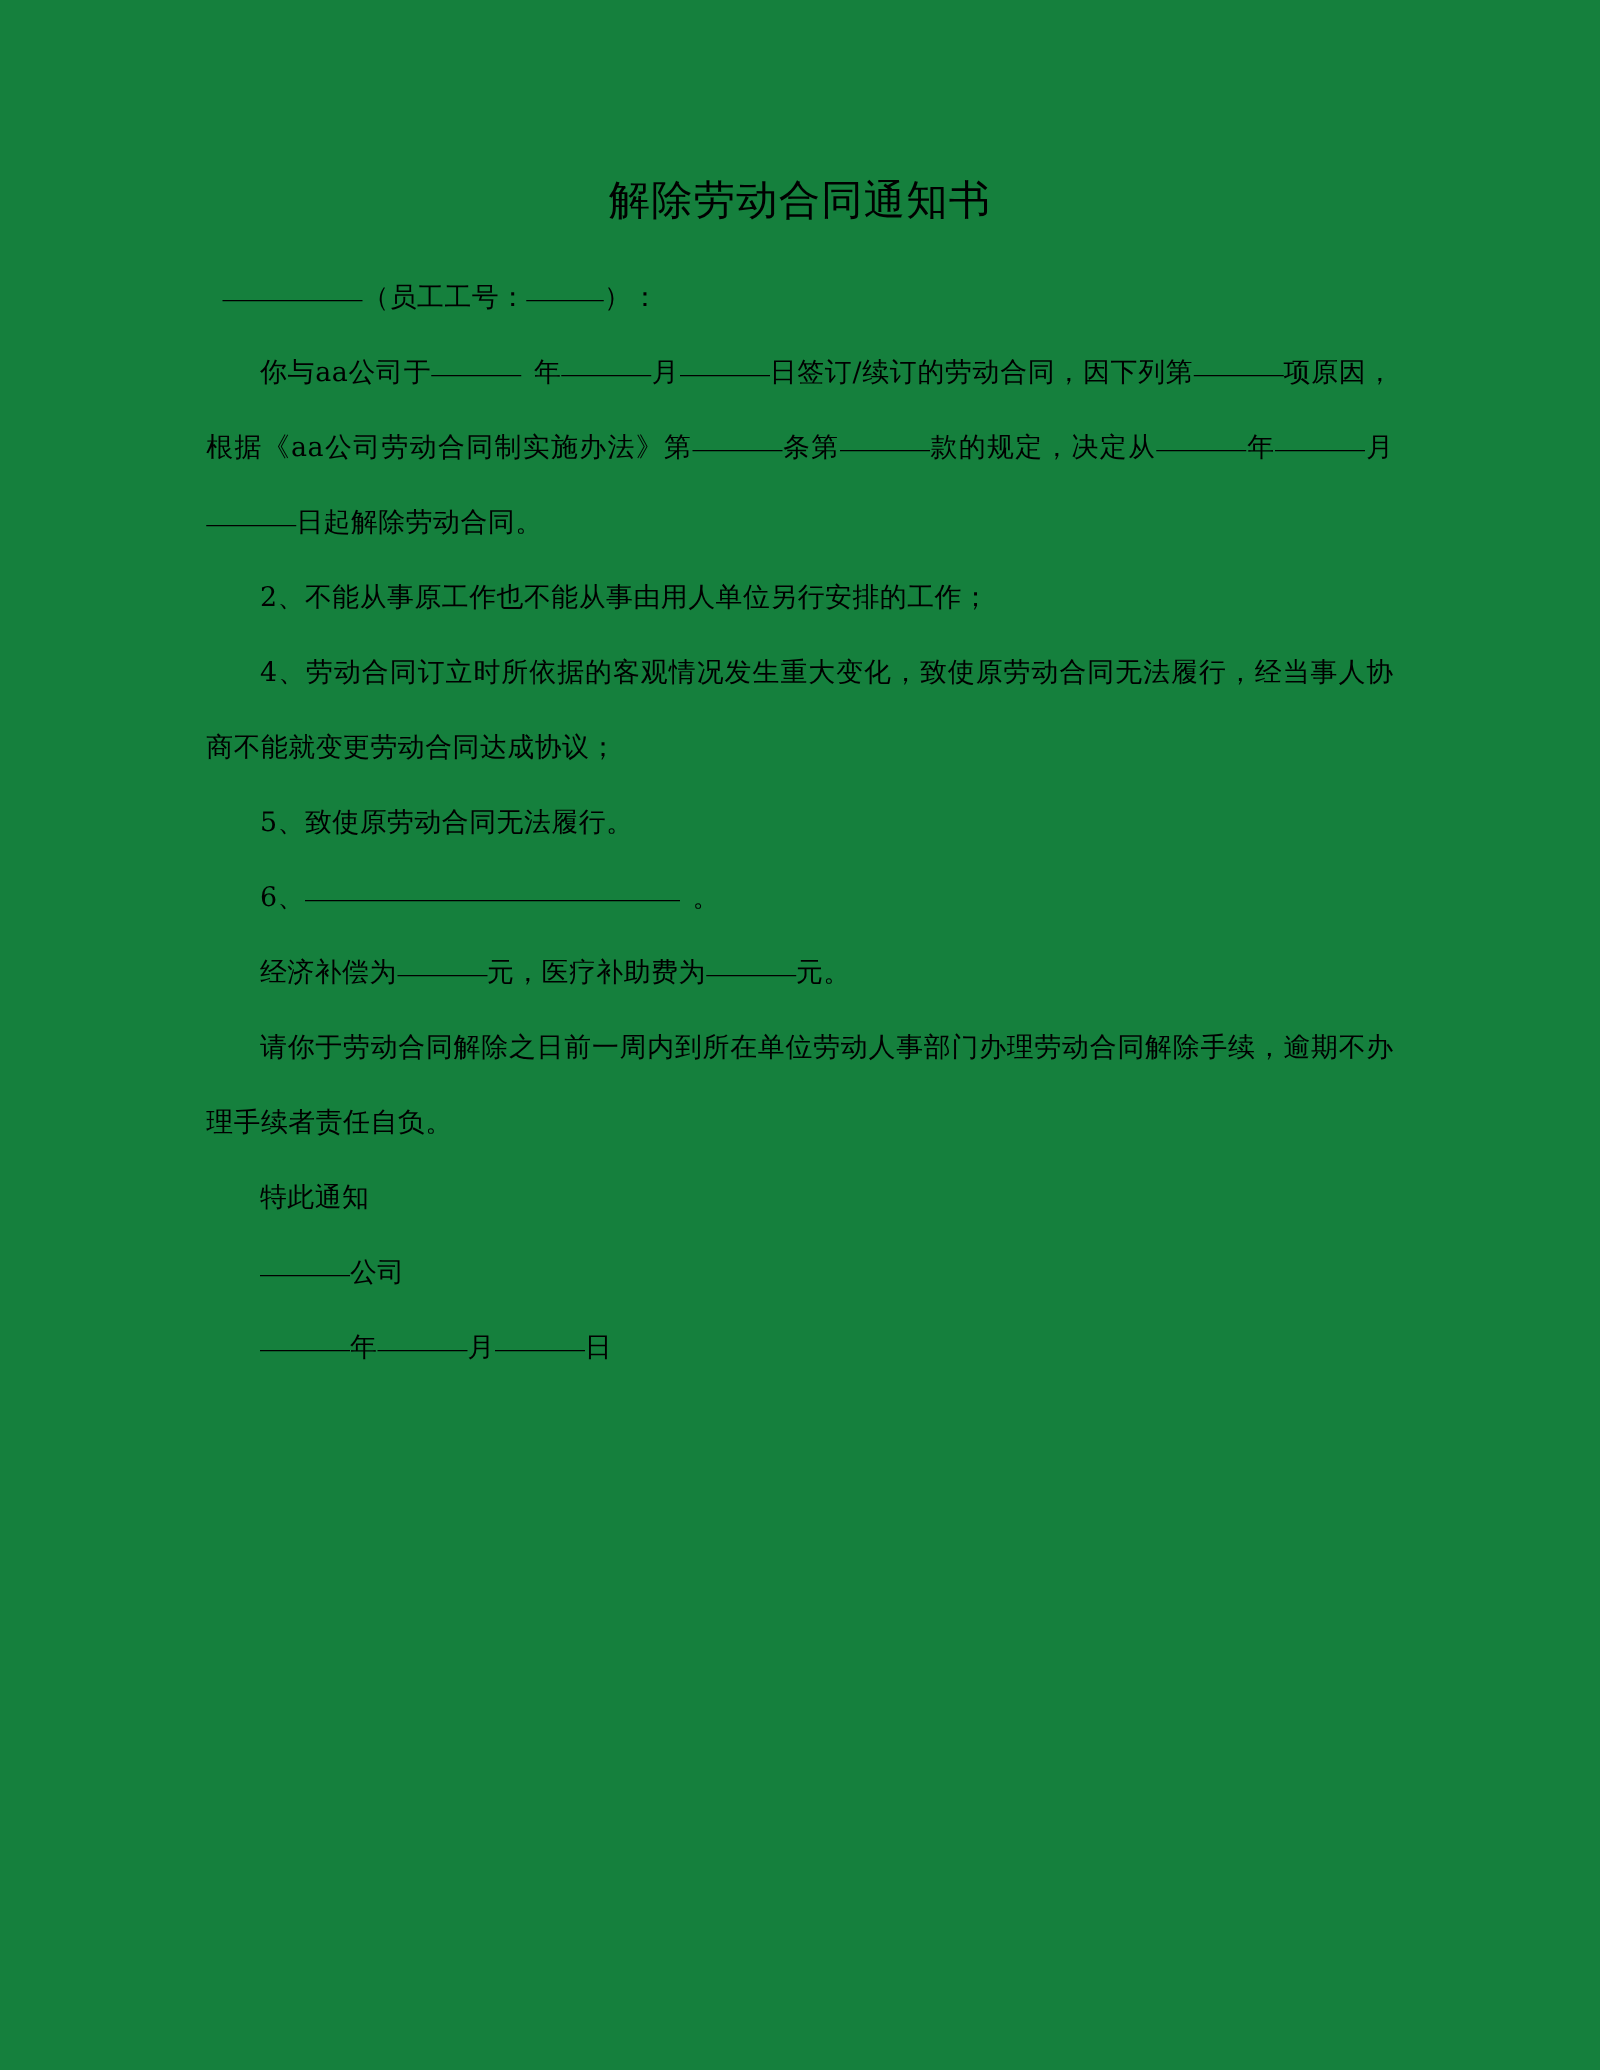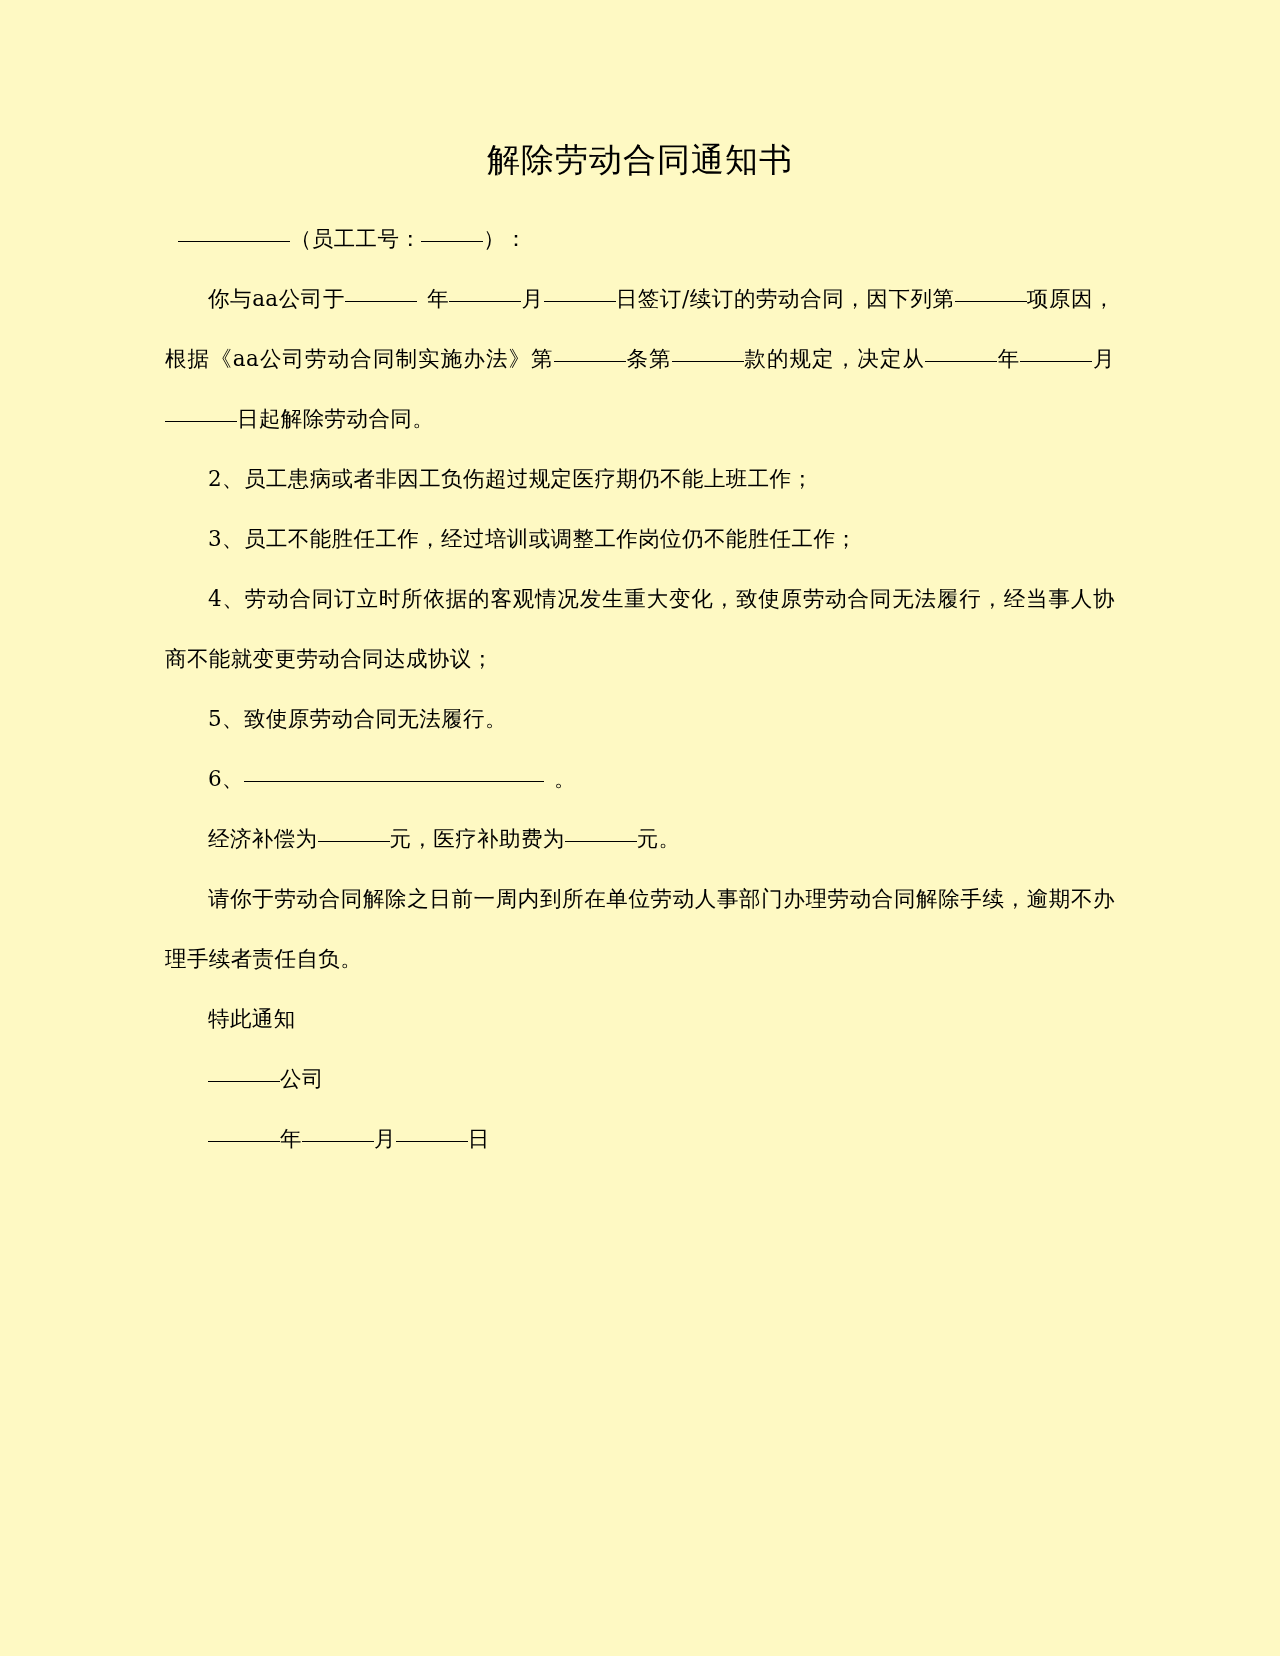--- a/index.html
+++ b/index.html
@@ -14,21 +14,21 @@
     font-family: "DejaVu Serif", "Liberation Serif", serif;
     color: #000000;
     -webkit-font-smoothing: antialiased;
   }
   .page {
     position: relative;
     width: 1280px;
     height: 1656px;
     box-sizing: border-box;
     padding: 0 165px 0 165px;
-    background: #fef9c3;
+    background: #15803d;
   }
   .doc-title {
     text-align: center;
     font-size: 33px;
     font-weight: 400;
     letter-spacing: 1px;
     margin: 0;
     padding-top: 138px;
     line-height: 1.35;
     font-family: "DejaVu Serif", "Liberation Serif", serif;
@@ -76,23 +76,22 @@
 
   <h1 class="doc-title">解除劳动合同通知书</h1>
 
   <div class="body-block">
 
     <p class="line addressee"><span class="blank b-lg"></span><span>（员工工号：</span><span class="blank b-sm"></span><span>）：</span></p>
 
     <p class="line indent"><span>你与aa公司于</span><span class="blank b-md"></span><span class="gap-sm"></span><span>年</span><span class="blank b-md"></span><span>月</span><span class="blank b-md"></span><span>日签订/续订的劳动合同，因下列第</span><span class="blank b-md"></span><span>项原因，根据《aa公司劳动合同制实施办法》第</span><span class="blank b-md"></span><span>条第</span><span class="blank b-md"></span><span>款的规定，决定从</span><span class="blank b-md"></span><span>年</span><span class="blank b-md"></span><span>月</span><span class="blank b-md"></span><span>日起解除劳动合同。</span></p>
 
 
-    <p class="line indent"><span class="num">2、</span><span>员工患病或者非因工负伤超过规定医疗期仍不能上班工作；</span></p>
+    <p class="line indent"><span class="num">2、</span><span>不能从事原工作也不能从事由用人单位另行安排的工作；</span></p>
 
-    <p class="line indent"><span class="num">3、</span><span>员工不能胜任工作，经过培训或调整工作岗位仍不能胜任工作；</span></p>
 
     <p class="line indent"><span class="num">4、</span><span>劳动合同订立时所依据的客观情况发生重大变化，致使原劳动合同无法履行，经当事人协商不能就变更劳动合同达成协议；</span></p>
 
     <p class="line indent"><span class="num">5、</span><span>致使原劳动合同无法履行。</span></p>
 
     <p class="line indent"><span class="num">6、</span><span class="blank b-xl"></span><span class="gap-sm"></span><span>。</span></p>
 
     <p class="line indent"><span>经济补偿为</span><span class="blank b-md"></span><span>元，医疗补助费为</span><span class="blank b-md"></span><span>元。</span></p>
 
     <p class="line indent">请你于劳动合同解除之日前一周内到所在单位劳动人事部门办理劳动合同解除手续，逾期不办理手续者责任自负。</p>

